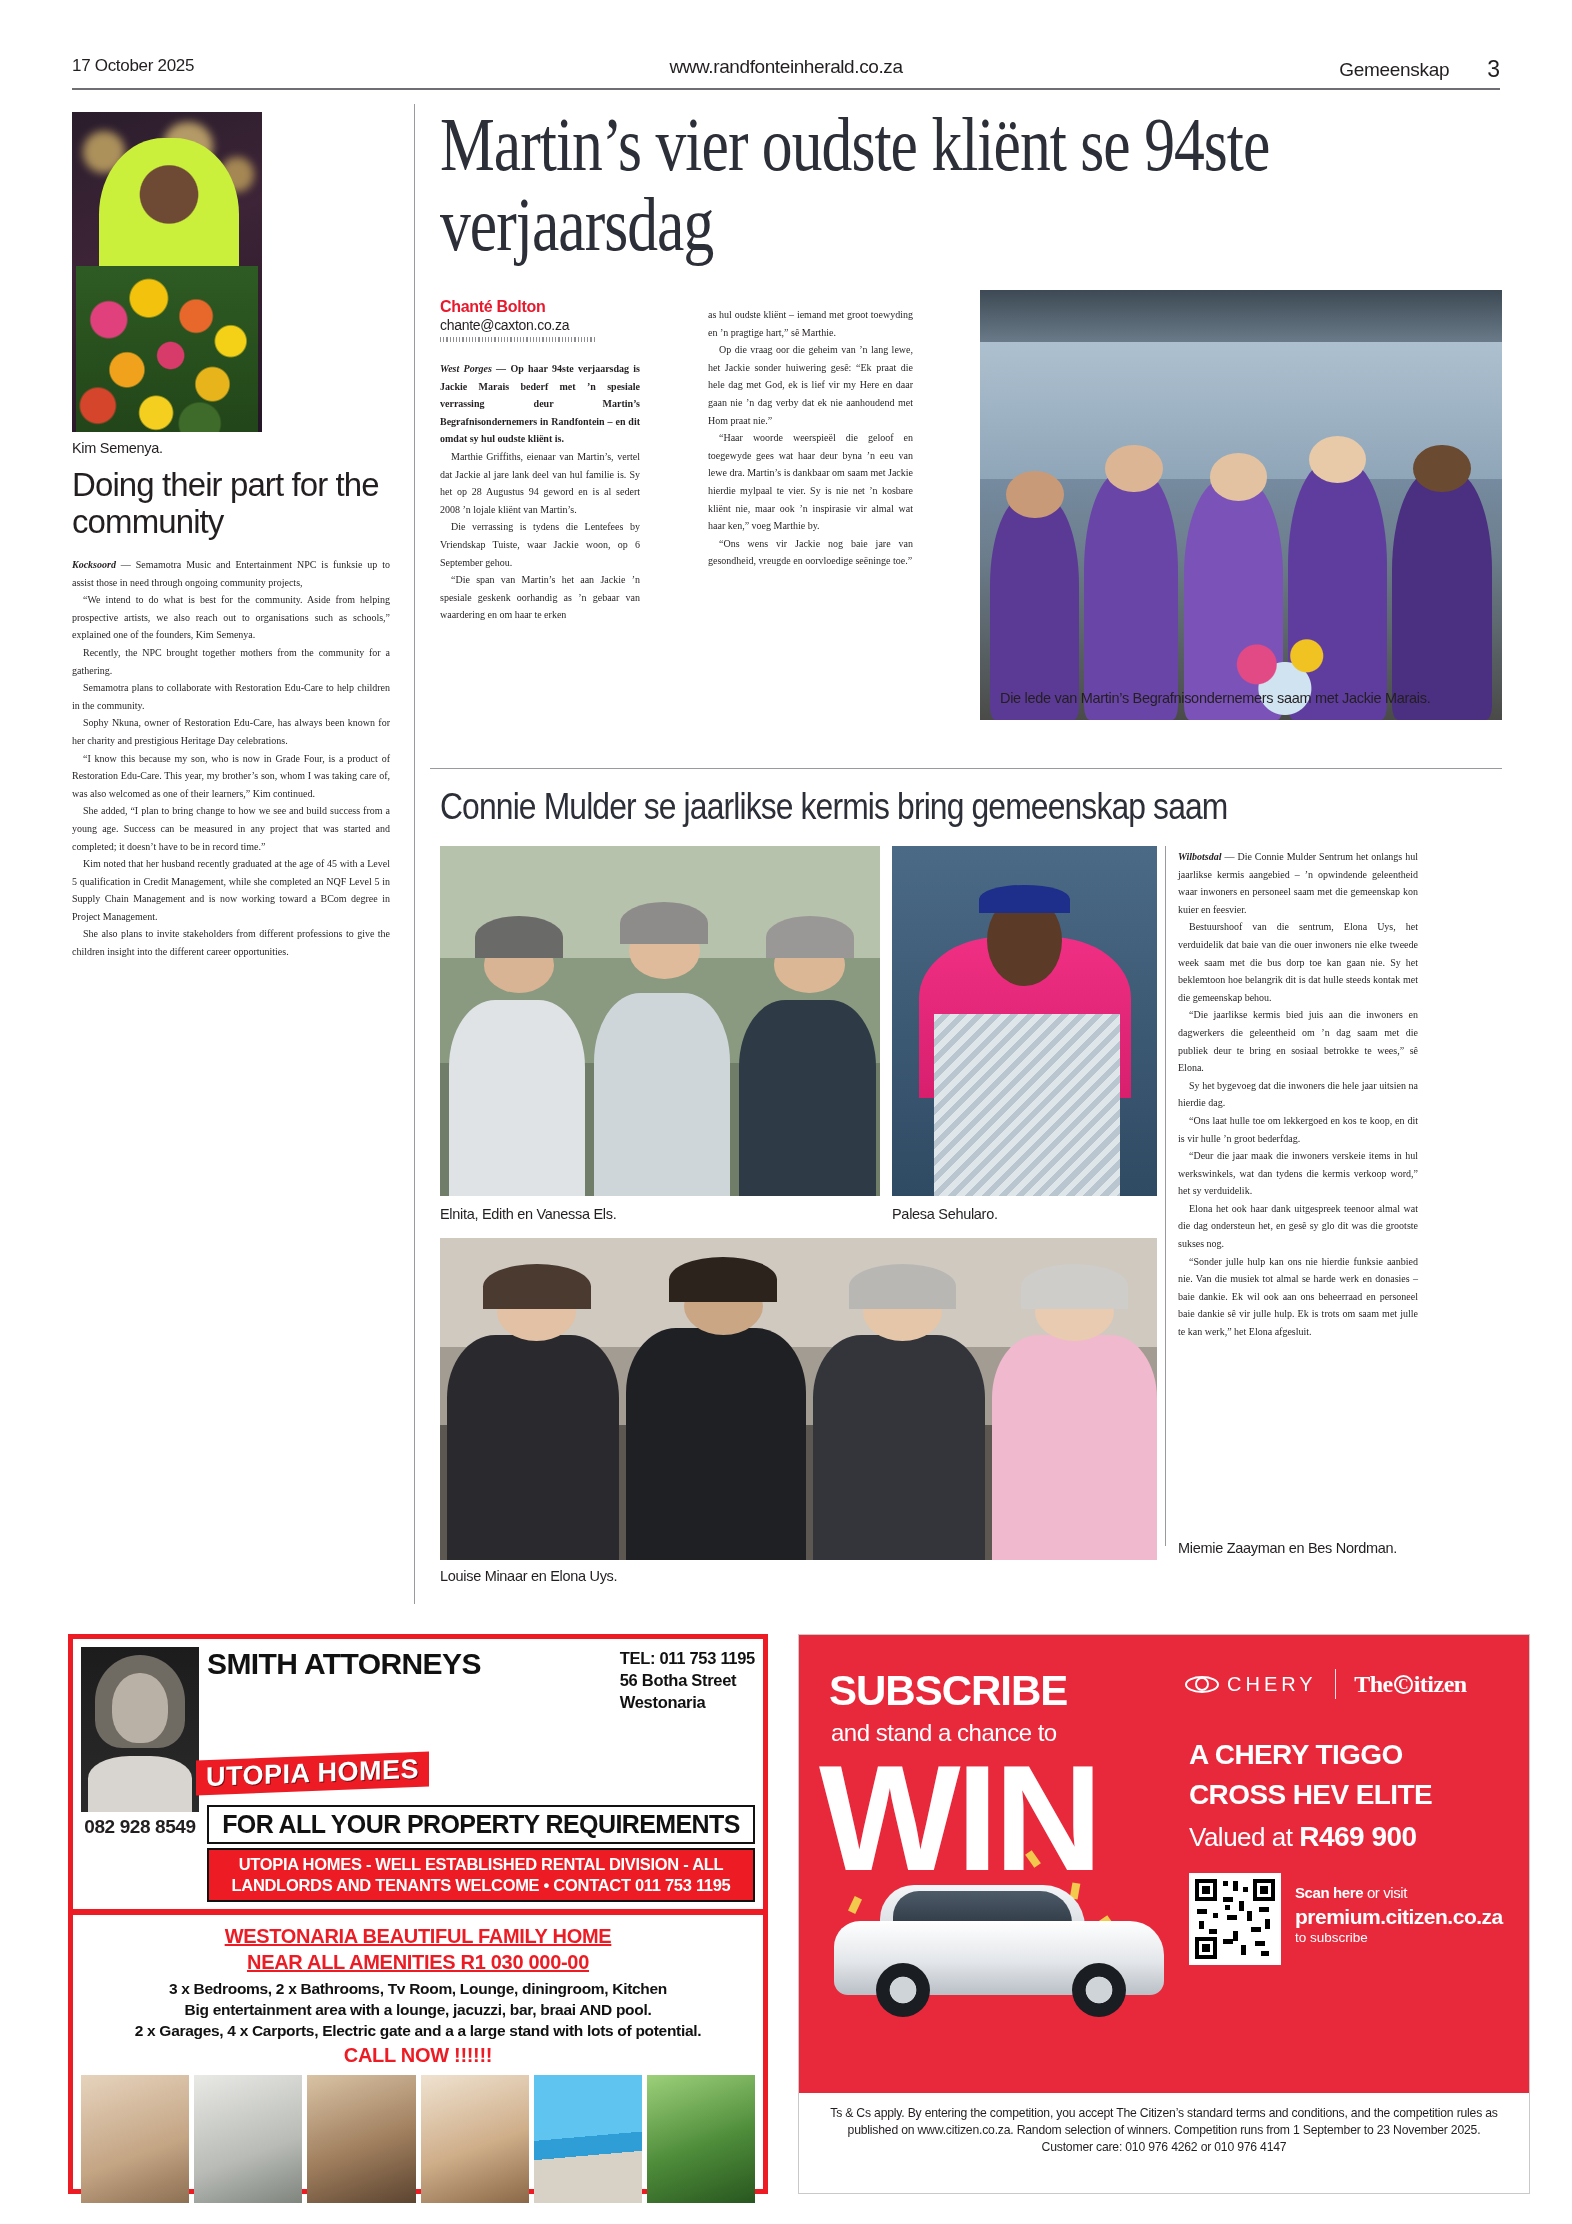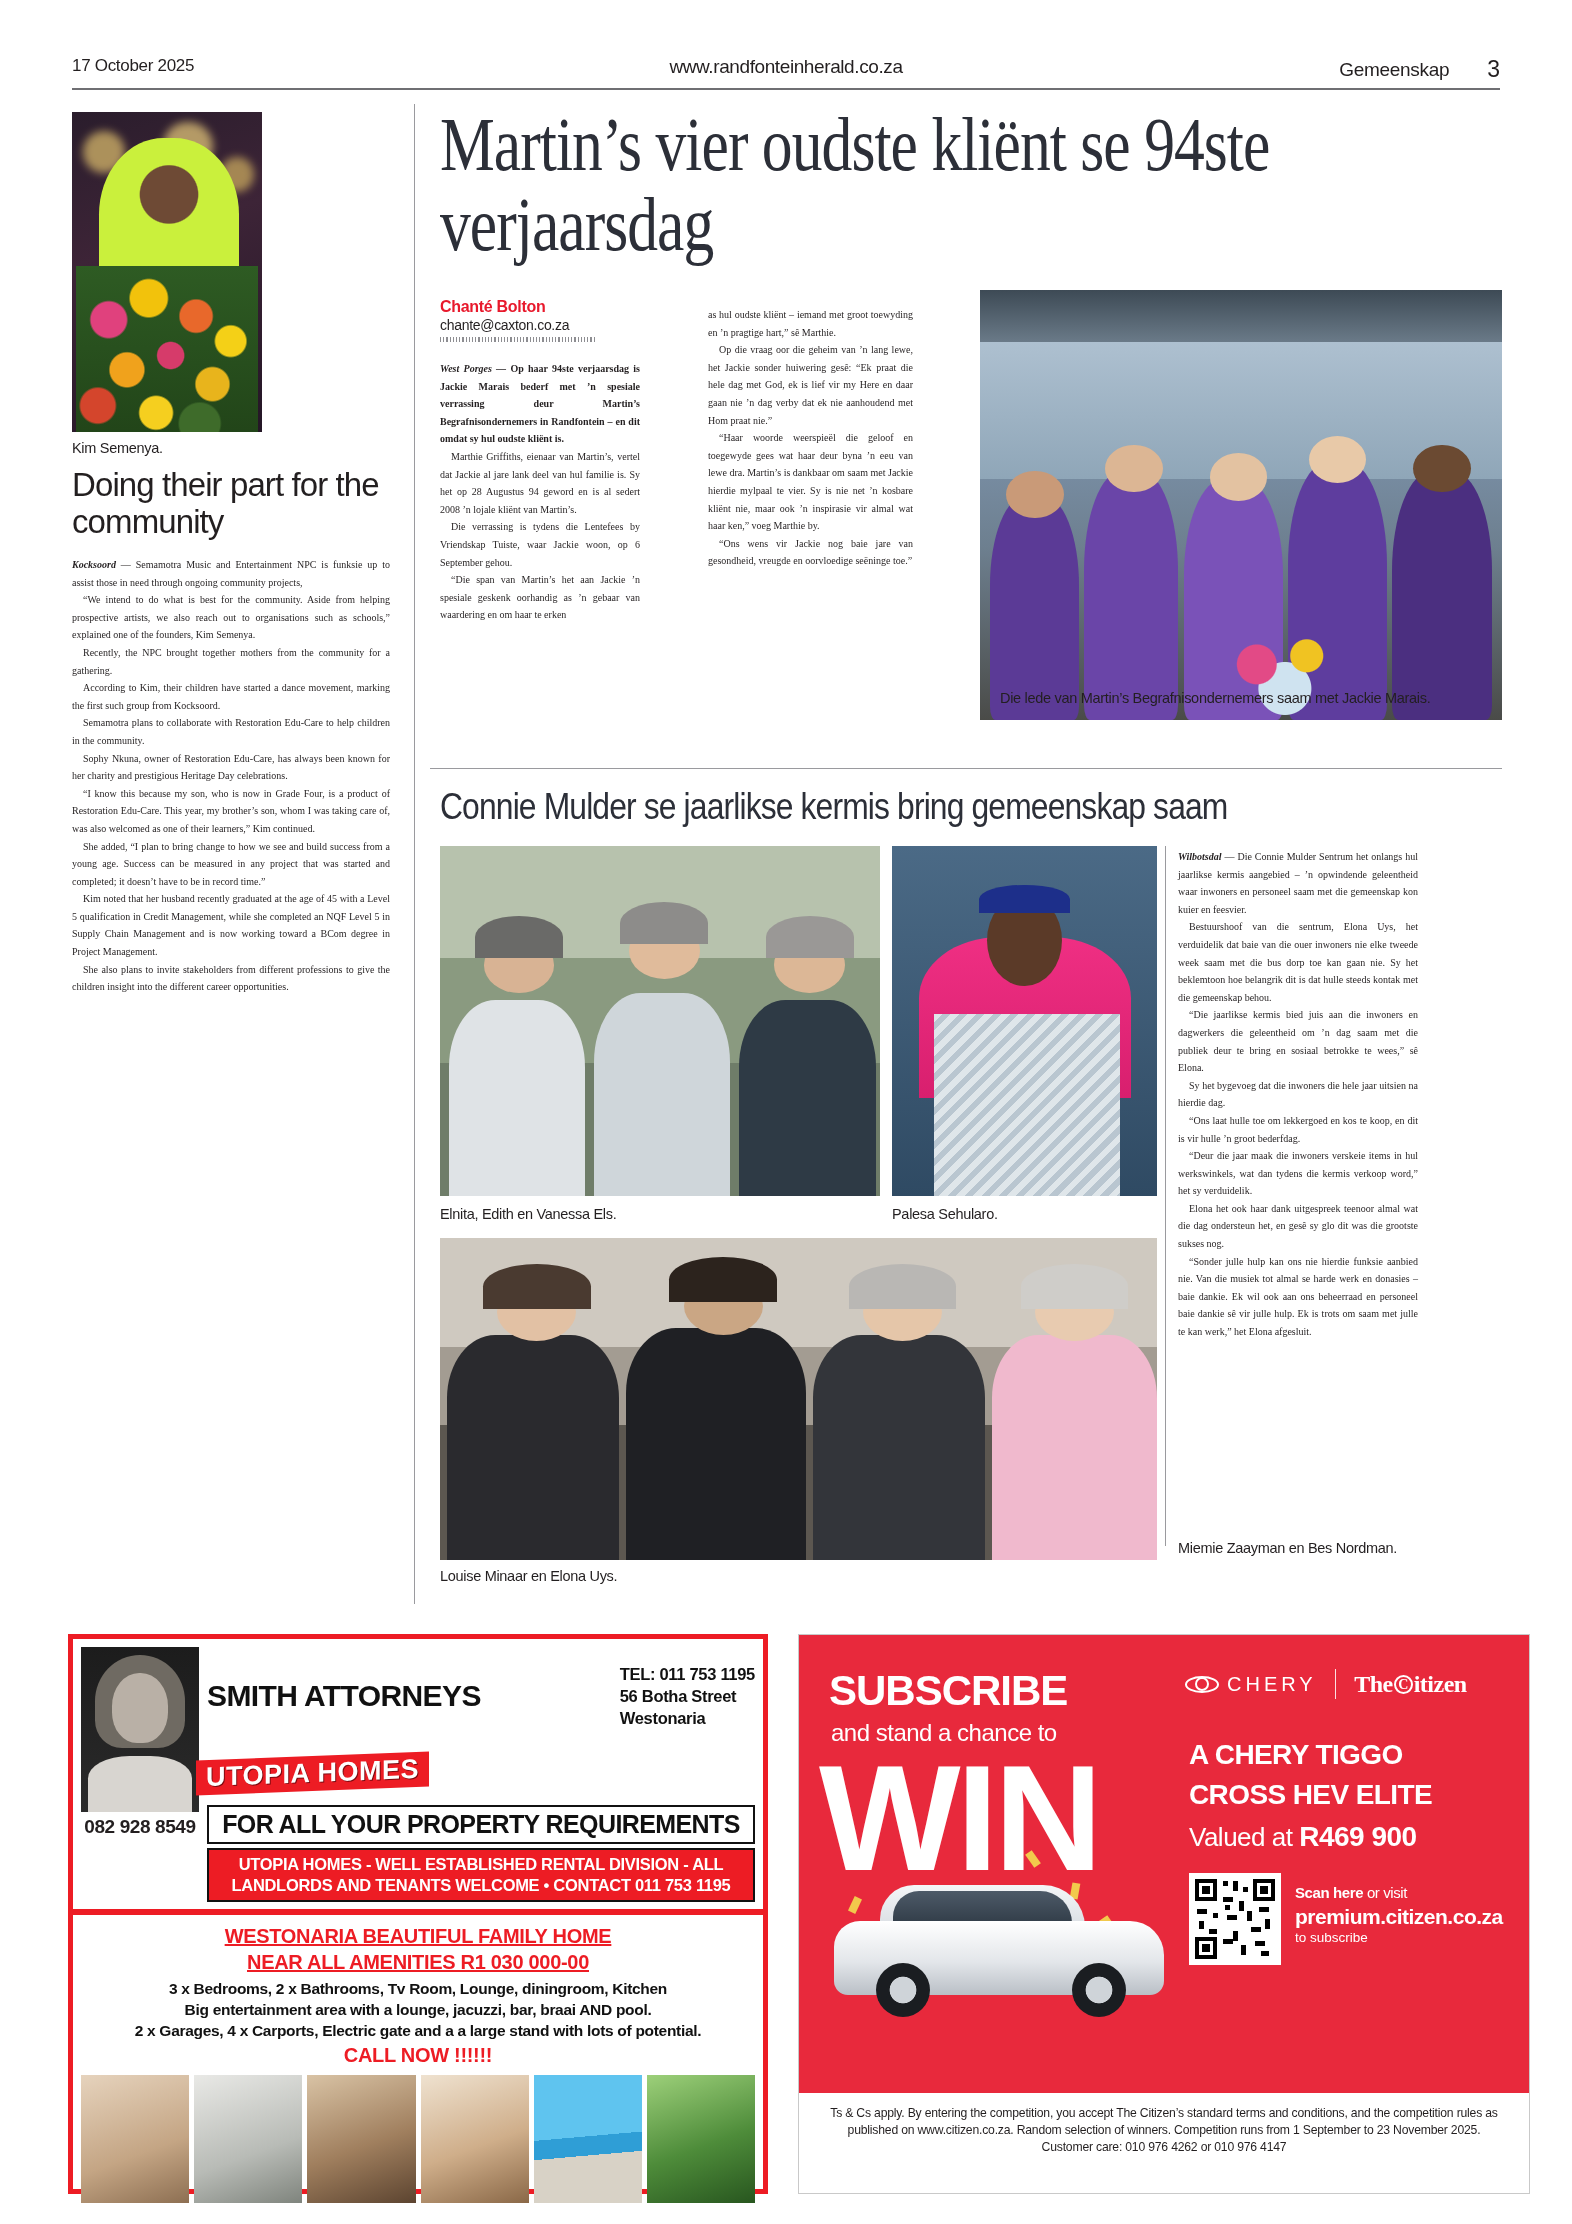--- a/index.html
+++ b/index.html
@@ -206,21 +206,21 @@
   }
   .ad-photo .torso {
     position:absolute; left:6%; bottom:0; width:88%; height:34%;
     background: #d8d5d0; border-radius: 40% 40% 0 0;
   }
   .ad-phone {
     font-family: "Liberation Sans", sans-serif; font-weight: bold;
     font-size: 19px; text-align: center; margin-top: 4px; letter-spacing: -0.4px;
   }
   .ad-headcol { flex: 1; }
-  .ad-title-row { display:flex; align-items:center; justify-content: space-between; margin-top: 16px; }
+  .ad-title-row { display:flex; align-items:flex-start; justify-content: space-between; }
   .ad-firm {
     font-family: "Liberation Sans", sans-serif; font-weight: bold;
     font-size: 30px; letter-spacing: -0.6px; color:#111;
   }
   .ad-contact {
     font-family: "Liberation Sans", sans-serif; font-weight: bold;
     font-size: 16.5px; line-height: 22px; letter-spacing: -0.3px; color:#111;
     padding-left: 12px; white-space: pre-line; text-align: left;
   }
   .ad-at-row { display:flex; align-items:center; gap: 8px; margin-top: 2px; padding-left: 88px; }
@@ -388,21 +388,20 @@
     <div class="flowers"></div>
   </div>
   <div class="kim-caption caption">Kim Semenya.</div>
 
   <div class="sub-head">Doing their part for the community</div>
 
   <div class="left-body body-text">
     <p class="noindent"><span class="dateline">Kocksoord</span><span> — Semamotra Music and Entertainment NPC is funksie up to assist those in need through ongoing community projects,</span></p>
     <p>“We intend to do what is best for the community. Aside from helping prospective artists, we also reach out to organisations such as schools,” explained one of the founders, Kim Semenya.</p>
     <p>Recently, the NPC brought together mothers from the community for a gathering.</p>
-    <p>According to Kim, their children have started a dance movement, marking the first such group from Kocksoord.</p>
     <p>Semamotra plans to collaborate with Restoration Edu-Care to help children in the community.</p>
     <p>Sophy Nkuna, owner of Restoration Edu-Care, has always been known for her charity and prestigious Heritage Day celebrations.</p>
     <p>“I know this because my son, who is now in Grade Four, is a product of Restoration Edu-Care. This year, my brother’s son, whom I was taking care of, was also welcomed as one of their learners,” Kim continued.</p>
     <p>She added, “I plan to bring change to how we see and build success from a young age. Success can be measured in any project that was started and completed; it doesn’t have to be in record time.”</p>
     <p>Kim noted that her husband recently graduated at the age of 45 with a Level 5 qualification in Credit Management, while she completed an NQF Level 5 in Supply Chain Management and is now working toward a BCom degree in Project Management.</p>
     <p>She also plans to invite stakeholders from different professions to give the children insight into the different career opportunities.</p>
   </div>
 
   <div class="vrule" style="left:414px; top:104px; height:1500px;"></div>
   <div class="vrule" style="left:1165px; top:846px; height:700px;"></div>

